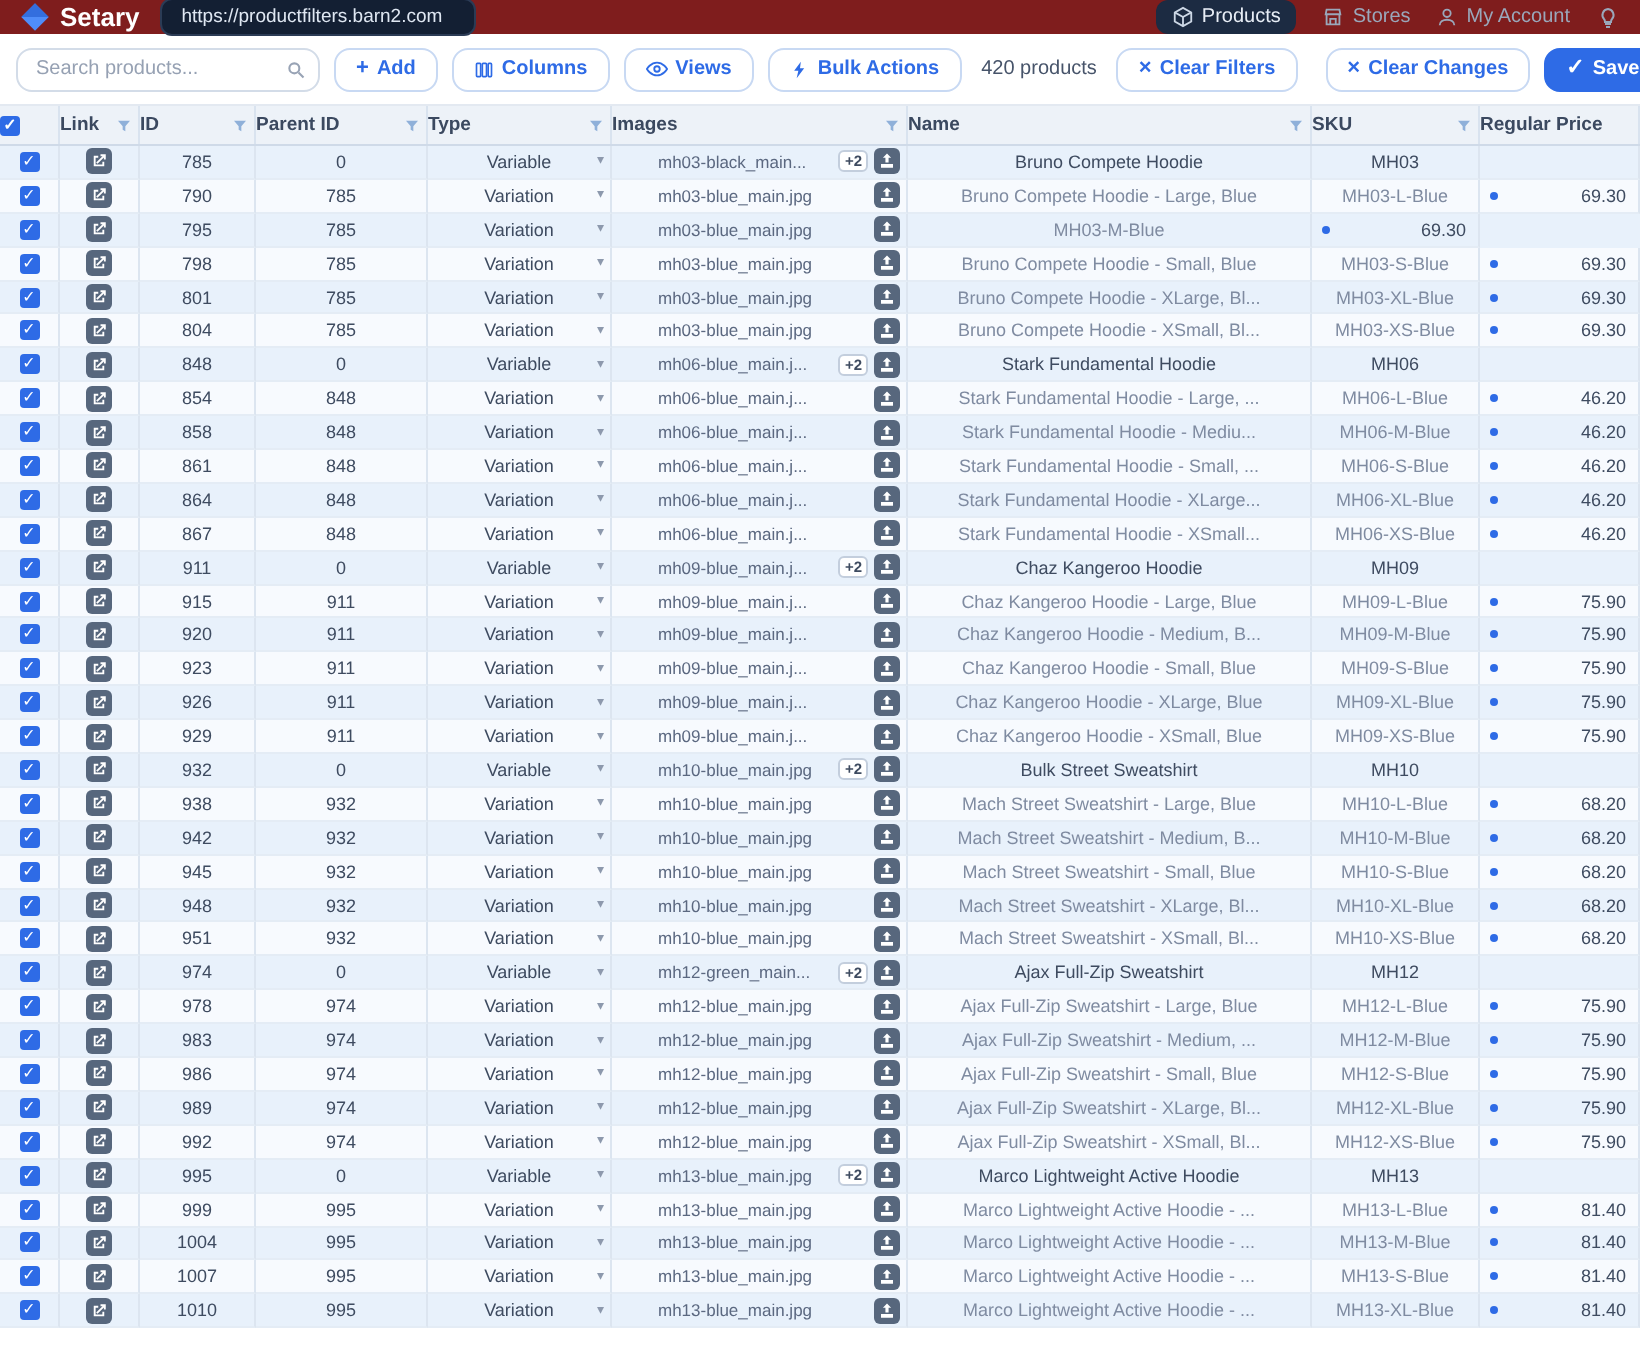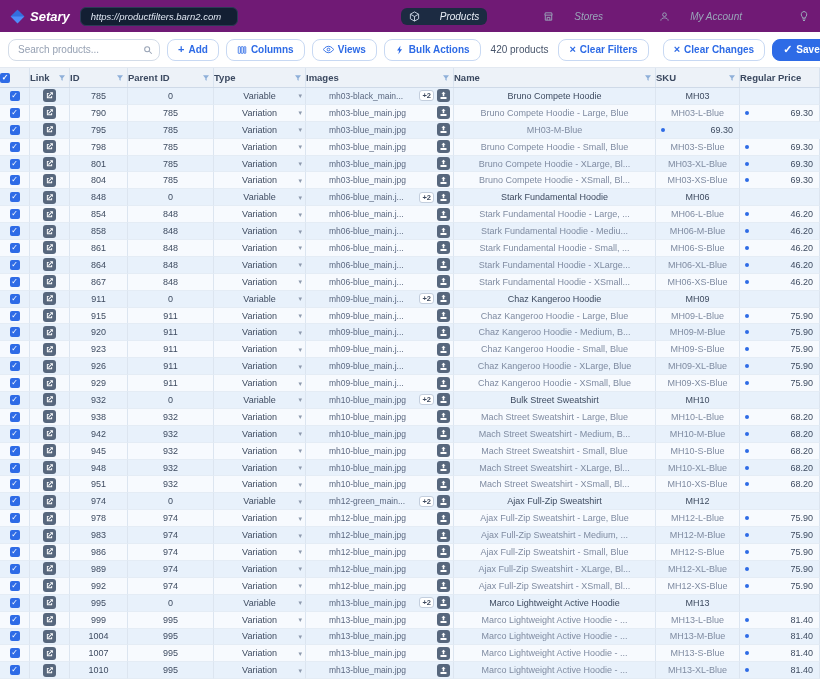--- a/index.html
+++ b/index.html
@@ -1,25 +1,25 @@
 <!DOCTYPE html>
 <html><head>
 <meta charset="utf-8">
 <style>
   * { box-sizing: border-box; margin: 0; padding: 0; }
   html,body { width: 820px; height: 681px; overflow: hidden; background:#fff;
     font-family:"Liberation Sans", sans-serif; }
 
   
-  .navbar{height:32px;background:#701a75;display:flex;align-items:center;padding:0 10px;gap:10px;font-style:italic;}
+  .navbar{height:17px;background:#7f1d1d;display:flex;align-items:center;padding:0 10px;gap:10px;}
   .brand{display:flex;align-items:center;gap:5px;color:#fff;font-weight:700;font-size:13px;cursor:pointer;}
   .urlbar{background:#131f33;border:1px solid #2b3b55;border-radius:6px;padding:3px 10px;
     color:#dfe7f2;font-size:9.5px;min-width:158px;cursor:text;}
   .nav-right{margin-left:auto;display:flex;align-items:center;gap:13px;}
-  .nav-item{display:flex;align-items:center;gap:20px;color:#9aa7ba;font-size:10px;cursor:pointer;white-space:nowrap;margin-left:43px;}
+  .nav-item{display:flex;align-items:center;gap:4px;color:#9aa7ba;font-size:10px;cursor:pointer;white-space:nowrap;}
   .nav-item.active{background:#1c2b42;border-radius:6px;padding:3px 8px;color:#e8eef6;}
 
   
   .toolbar{height:36px;background:#fff;display:flex;align-items:center;gap:7px;padding:0 8px;
     border-bottom:1px solid #e3e9f1;}
   .search-wrap{position:relative;}
   .search-input{width:152px;height:22px;border:1px solid #d3dce8;border-radius:8px;
     padding:0 24px 0 9px;font-size:10px;color:#3e4b60;outline:none;font-family:inherit;background:#fff;}
   .search-input::placeholder{color:#96a1b3;}
   .search-wrap .s-icon{position:absolute;right:7px;top:50%;transform:translateY(-50%);display:flex;}

